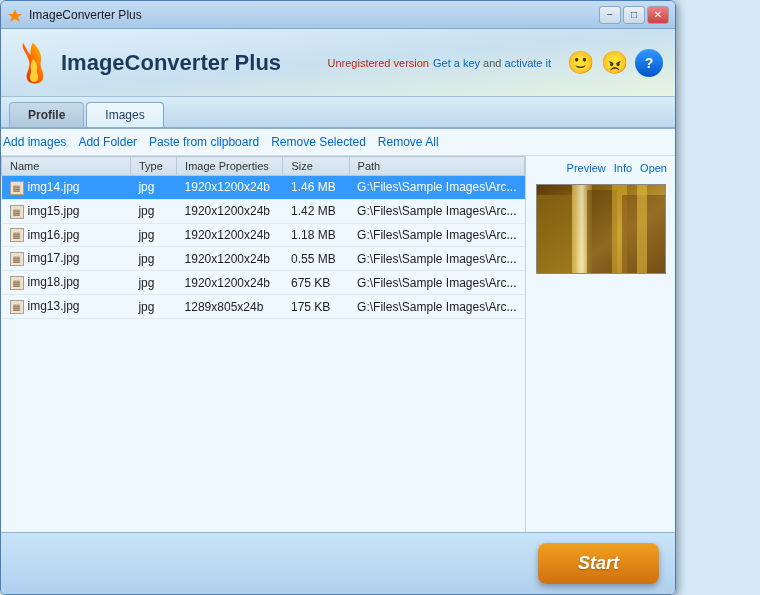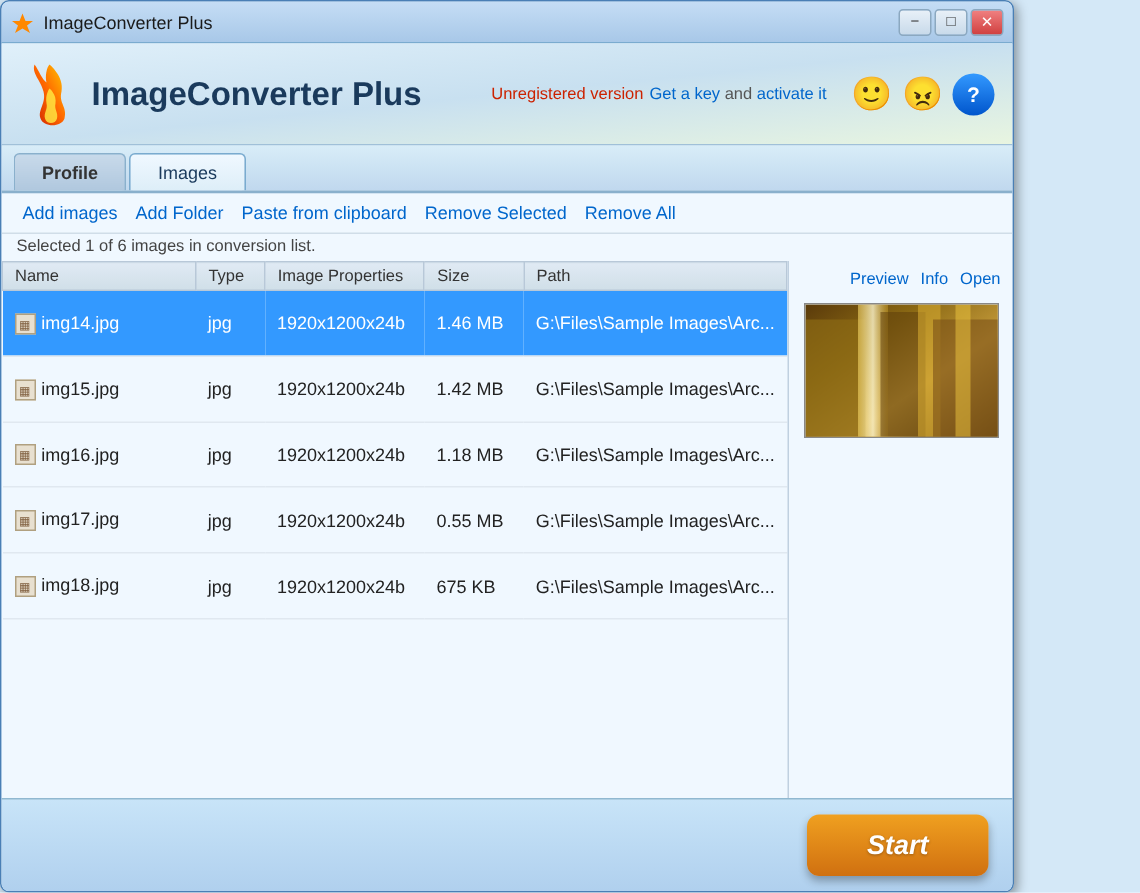--- a/index.html
+++ b/index.html
@@ -200,21 +200,21 @@
       flex: 1;
       display: flex;
       flex-direction: column;
       overflow: hidden;
     }
 
     
     .toolbar {
       display: flex;
       align-items: flex-start;
-      padding: 6px 14px;
+      padding: 6px 2px;
       gap: 12px;
       flex-shrink: 0;
       border-bottom: 1px solid #d0dde8;
     }
 
     .toolbar a {
       color: #0066cc;
       text-decoration: none;
       font-size: 12px;
       cursor: pointer;
@@ -251,21 +251,21 @@
       border: 1px solid #b8c8d8;
       padding: 3px 8px;
       text-align: left;
       font-size: 11px;
       font-weight: normal;
       color: #333;
       white-space: nowrap;
     }
 
     .file-table td {
-      padding: 14px 8px;
+      padding: 4px 8px;
       border-bottom: 1px solid #e0e8f0;
       font-size: 12px;
       white-space: nowrap;
       color: #222;
     }
 
     .file-table tr.selected td {
       background-color: #3399ff;
       color: white;
     }
@@ -411,23 +411,20 @@
     </div>
 
     <div class="main-panel">
 
       <div class="toolbar">
         <a>Add images</a>
         <a>Add Folder</a>
         <a>Paste from clipboard</a>
         <a>Remove Selected</a>
         <a>Remove All</a>
-      </div>
-      <div class="status-bar">
-        <span>Selected 1 of 6 images in conversion list.</span>
       </div>
 
       <div class="file-list-container">
         <div class="file-table-wrap">
           <table class="file-table">
             <thead>
               <tr>
                 <th class="col-name"><span>Name</span></th>
                 <th class="col-type"><span>Type</span></th>
                 <th class="col-props"><span>Image Properties</span></th>
@@ -474,20 +471,29 @@
     </tr>
                 <tr>
       <td class="col-name">
         <span class="file-icon">▦</span>img18.jpg
       </td>
       <td class="col-type">jpg</td>
       <td class="col-props">1920x1200x24b</td>
       <td class="col-size">675 KB</td>
       <td class="col-path">G:\Files\Sample Images\Arc...</td>
     </tr>
+                <tr>
+      <td class="col-name">
+        <span class="file-icon">▦</span>img13.jpg
+      </td>
+      <td class="col-type">jpg</td>
+      <td class="col-props">1289x805x24b</td>
+      <td class="col-size">175 KB</td>
+      <td class="col-path">G:\Files\Sample Images\Arc...</td>
+    </tr>
               </tbody>
           </table>
         </div>
 
         <div class="preview-panel">
           <div class="preview-links">
             <a>Preview</a>
             <a>Info</a>
             <a>Open</a>
           </div>

